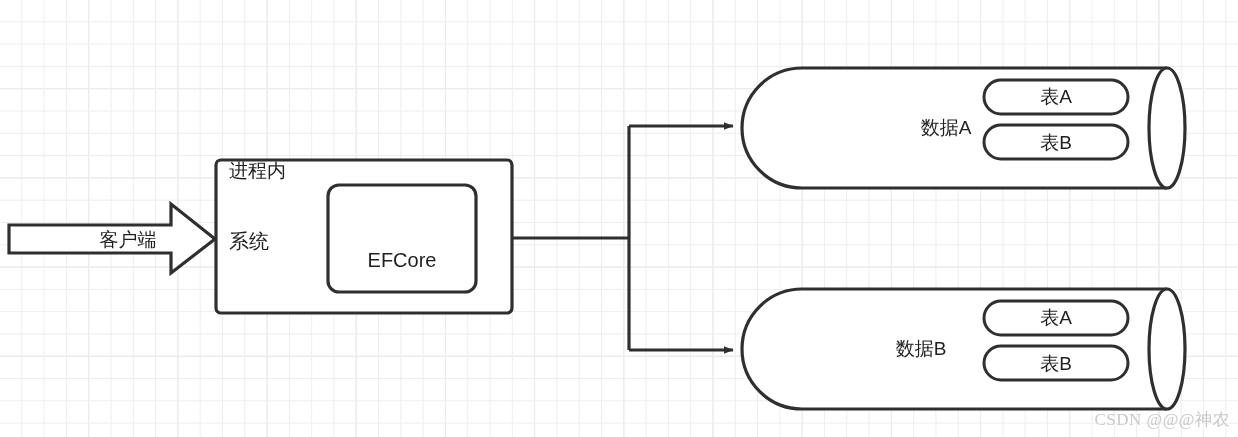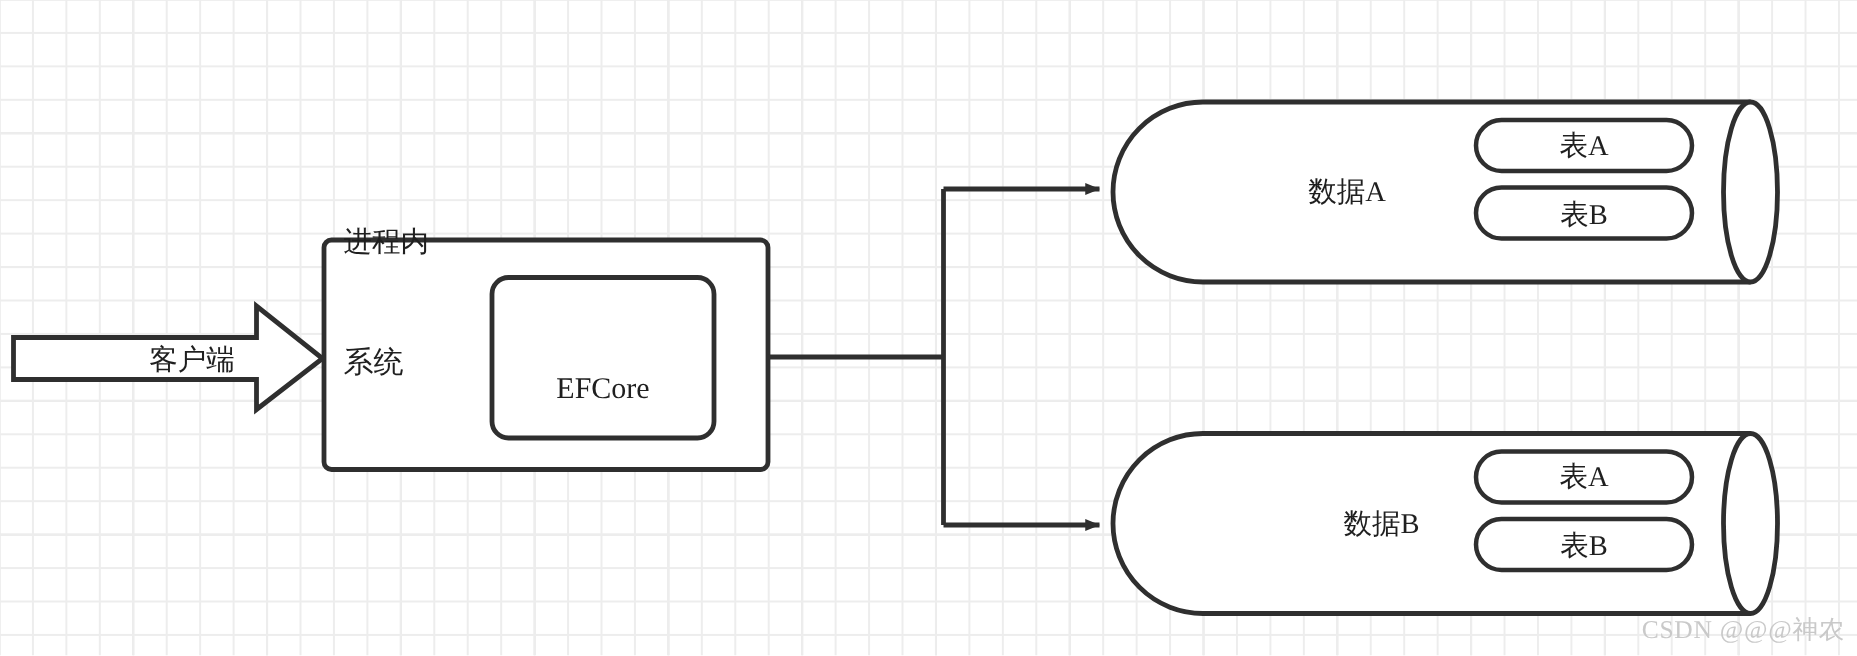--- a/index.html
+++ b/index.html
@@ -24,21 +24,21 @@
   }
   #diagram {
     position: absolute;
     top: 0; left: 0;
     width: 1238px;
     height: 437px;
   }
   .lbl {
     position: absolute;
     color: #1f1f1f;
-    font-family: Liberation Serif, serif;
+    font-family: Liberation Sans, sans-serif;
     white-space: nowrap;
     pointer-events: none;
   }
   .lbl-center {
     transform: translate(-50%, -50%);
     text-align: center;
   }
   #watermark {
     position: absolute;
     right: 8px;
@@ -83,27 +83,27 @@
     <g>
       <path d="M1167,289 L802,289 A60,60 0 0 0 802,409 L1167,409" fill="#ffffff" stroke="#2f2f2f" stroke-width="3.2" stroke-linecap="butt"></path>
       <ellipse cx="1167" cy="349" rx="18" ry="60" fill="#ffffff" stroke="#2f2f2f" stroke-width="3.2"></ellipse>
       <rect x="984" y="301" width="144" height="34" rx="17" ry="17" fill="#ffffff" stroke="#2f2f2f" stroke-width="3"></rect>
       <rect x="984" y="346" width="144" height="34" rx="17" ry="17" fill="#ffffff" stroke="#2f2f2f" stroke-width="3"></rect>
     </g>
   </svg>
 
   <div class="lbl lbl-center" style="left:112px; top:240px; font-size:19px;margin-left:16px;">客户端</div>
 
-  <div class="lbl" style="left:229px; top:148px; font-size:19px;">进程内</div>
+  <div class="lbl" style="left:229px; top:158px; font-size:19px;">进程内</div>
 
   <div class="lbl" style="left:229px; top:228px; font-size:20px;">系统</div>
 
   <div class="lbl lbl-center" style="left:402px; top:240px; font-size:20px;margin-top:20px;">EFCore</div>
 
-  <div class="lbl lbl-center" style="left:898px; top:128px; font-size:19px;">数据A</div>
+  <div class="lbl lbl-center" style="left:946px; top:128px; font-size:19px;">数据A</div>
 
   <div class="lbl lbl-center" style="left:1056px; top:97px; font-size:19px;">表A</div>
 
   <div class="lbl lbl-center" style="left:1056px; top:143px; font-size:19px;">表B</div>
 
   <div class="lbl lbl-center" style="left:921px; top:349px; font-size:19px;">数据B</div>
 
   <div class="lbl lbl-center" style="left:1056px; top:318px; font-size:19px;">表A</div>
 
   <div class="lbl lbl-center" style="left:1056px; top:364px; font-size:19px;">表B</div>

